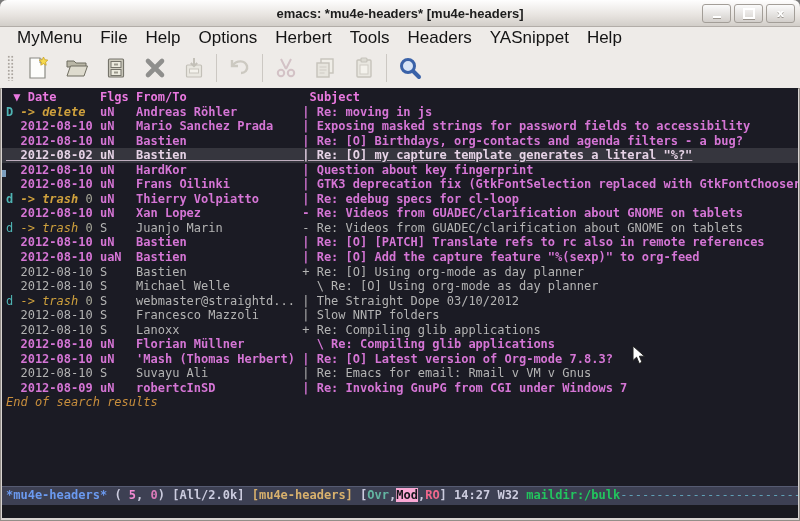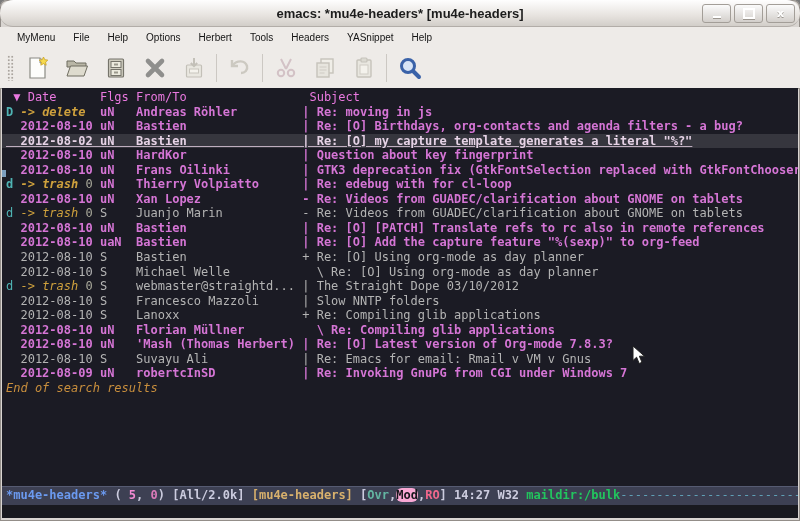--- a/index.html
+++ b/index.html
@@ -1,62 +1,62 @@
 <!DOCTYPE html>
 <html><head>
 <meta charset="utf-8">
 <style>
   html,body{margin:0;padding:0;background:#7a7a7a;}
   .window{position:relative;width:800px;height:521px;background:#d9d5d1;
     border-radius:7px 7px 0 0;overflow:hidden;font-family:"Liberation Sans",sans-serif;
     box-shadow:inset 0 0 0 1px #938e89;}
   
   .titlebar{height:26px;background:linear-gradient(#fefefe,#e7e3df 60%,#d2cec9);
-    border-bottom:1px solid #b2ada8;display:flex;align-items:center;justify-content:center;position:relative;border-radius:13px;}
+    border-bottom:1px solid #b2ada8;display:flex;align-items:center;justify-content:center;position:relative;}
   .title{font-size:13px;font-weight:bold;color:#1c1c1c;}
   .win-controls{position:absolute;right:5px;top:4px;display:flex;gap:3px;}
   .win-btn{width:27px;height:17px;border:1px solid #a39e98;border-radius:3px;
     background:linear-gradient(#fbfbfb,#d3cfcb);display:flex;align-items:center;justify-content:center;}
   .glyph-min{width:8px;height:2px;background:#fff;box-shadow:0 1px 0 #9b968f;margin-top:6px;}
   .glyph-max{width:8px;height:7px;border:2px solid #fff;box-shadow:0 1px 0 #9b968f;}
   .glyph-close{color:#fff;font:bold 11px "DejaVu Sans",sans-serif;text-shadow:0 1px 0 #9b968f;line-height:1;}
   
   .menubar{height:21px;background:#eeebe8;display:flex;align-items:center;padding-left:8px;}
-  .menu-item{padding:10px 9px;font-size:10px;color:#141414;cursor:default;}
+  .menu-item{padding:10px 9px;font-size:17px;color:#141414;cursor:default;}
   
   .toolbar{height:40px;background:#eeebe8;border-bottom:1px solid #98938d;display:flex;align-items:center;padding-left:3px;}
   .tb-handle{width:7px;height:26px;margin:0 4px;background-image:radial-gradient(#aaa49e 1px,transparent 1.1px);background-size:3.5px 3.5px;}
   .tb-btn{width:39px;height:34px;display:flex;align-items:center;justify-content:center;border-radius:3px;}
   .tb-sep{width:1px;height:28px;background:#ccc8c3;margin:0 3px;}
   
   .buffer{position:absolute;top:88px;left:2px;right:2px;bottom:34px;background:#1b1b24;
     font-family:"DejaVu Sans Mono",monospace;font-size:12px;line-height:14.55px;
     overflow:hidden;padding-top:2px;}
   .line{white-space:pre;height:14.55px;padding-left:4px;}
-  .hdrline{color:#ea79e0;font-weight:normal;}
+  .hdrline{color:#ea79e0;font-weight:bold;}
   .row.unread{color:#d575d5;font-weight:bold;}
   .row.read{color:#b4b4b4;}
   .row.current{background:#36363e;color:#e6d3e6;font-weight:bold;}
   .row.current span{text-decoration:underline;text-decoration-color:#bfaebf;}
   .sg-mark{color:#4fb3b3;text-decoration:none !important;}
   .sg-target{color:#cfa13d;font-style:italic;text-align:right;}
   .sg-dim{color:#a8a89a;font-weight:normal;}
   .eos{color:#c98f3d;font-style:italic;}
   .fringe-cursor{position:absolute;left:0;top:82px;width:4px;height:7px;background:#7d9fbe;}
   
   .modeline{position:absolute;left:2px;right:2px;bottom:16px;height:18px;background:#3d4053;
     border-top:1px solid #565b72;font-family:"DejaVu Sans Mono",monospace;font-size:12px;line-height:17px;
     font-weight:bold;white-space:pre;overflow:hidden;padding-left:4px;color:#ccccdf;}
   .ml-plain{color:#ccccdf;}
   .ml-bufname{color:#6b9af0;}
   .ml-pink{color:#f28ad2;}
   .ml-pink2{color:#db7ab8;}
   .ml-tan{color:#d9b16d;}
   .ml-teal{color:#63b5a2;}
-  .ml-mod{color:#15151a;background:#f9a8d4;border-radius:6px;}
+  .ml-mod{color:#15151a;background:#f9a8d4;}
   .ml-rose{color:#f2688c;}
   .ml-magenta{color:#22c55e;}
   .ml-dashes{color:#5f9fb5;font-weight:normal;}
   
   .echo{position:absolute;left:2px;right:2px;bottom:3px;height:13px;background:#19191f;}
   .cursor{position:absolute;left:632px;top:345px;pointer-events:none;}
 </style>
 </head>
 <body>
 
@@ -160,25 +160,26 @@
         <circle cx="11" cy="11" r="6.5" fill="#d7e4f6" stroke="#3a62a8" stroke-width="3"></circle>
         <line x1="16.5" y1="16.5" x2="22" y2="22" stroke="#3a62a8" stroke-width="4" stroke-linecap="round"></line>
       </svg>
     </div>
   </div>
 
   <div class="buffer">
     <div class="line hdrline"> ▼ Date      Flgs From/To                 Subject</div>
     <div>
         <div class="line row unread"><span class="sg-mark">D </span><span class="sg-target">-&gt; delete</span><span>  uN   Andreas Röhler         | Re: moving in js</span></div>
+        <div class="line row unread"><span>  2012-08-10 uN   Mario Sanchez Prada    | Exposing masked strings for password fields to accessibility</span></div>
         <div class="line row unread"><span>  2012-08-10 uN   Bastien                | Re: [O] Birthdays, org-contacts and agenda filters - a bug?</span></div>
         <div class="line row current"><span>  2012-08-02 uN   Bastien                | Re: [O] my capture template generates a literal "%?"</span></div>
         <div class="line row unread"><span>  2012-08-10 uN   HardKor                | Question about key fingerprint</span></div>
         <div class="line row unread"><span>  2012-08-10 uN   Frans Oilinki          | GTK3 deprecation fix (GtkFontSelection replaced with GtkFontChooser)</span></div>
-        <div class="line row unread"><span class="sg-mark">d </span><span class="sg-target">-&gt; trash</span><span class="sg-dim"> 0</span><span> uN   Thierry Volpiatto      | Re: edebug with for cl-loop</span></div>
+        <div class="line row unread"><span class="sg-mark">d </span><span class="sg-target">-&gt; trash</span><span class="sg-dim"> 0</span><span> uN   Thierry Volpiatto      | Re: edebug specs for cl-loop</span></div>
         <div class="line row unread"><span>  2012-08-10 uN   Xan Lopez              - Re: Videos from GUADEC/clarification about GNOME on tablets</span></div>
         <div class="line row read"><span class="sg-mark">d </span><span class="sg-target">-&gt; trash</span><span class="sg-dim"> 0</span><span> S    Juanjo Marin           - Re: Videos from GUADEC/clarification about GNOME on tablets</span></div>
         <div class="line row unread"><span>  2012-08-10 uN   Bastien                | Re: [O] [PATCH] Translate refs to rc also in remote references</span></div>
         <div class="line row unread"><span>  2012-08-10 uaN  Bastien                | Re: [O] Add the capture feature "%(sexp)" to org-feed</span></div>
         <div class="line row read"><span>  2012-08-10 S    Bastien                + Re: [O] Using org-mode as day planner</span></div>
         <div class="line row read"><span>  2012-08-10 S    Michael Welle            \ Re: [O] Using org-mode as day planner</span></div>
         <div class="line row read"><span class="sg-mark">d </span><span class="sg-target">-&gt; trash</span><span class="sg-dim"> 0</span><span> S    webmaster@straightd... | The Straight Dope 03/10/2012</span></div>
         <div class="line row read"><span>  2012-08-10 S    Francesco Mazzoli      | Slow NNTP folders</span></div>
         <div class="line row read"><span>  2012-08-10 S    Lanoxx                 + Re: Compiling glib applications</span></div>
         <div class="line row unread"><span>  2012-08-10 uN   Florian Müllner          \ Re: Compiling glib applications</span></div>

